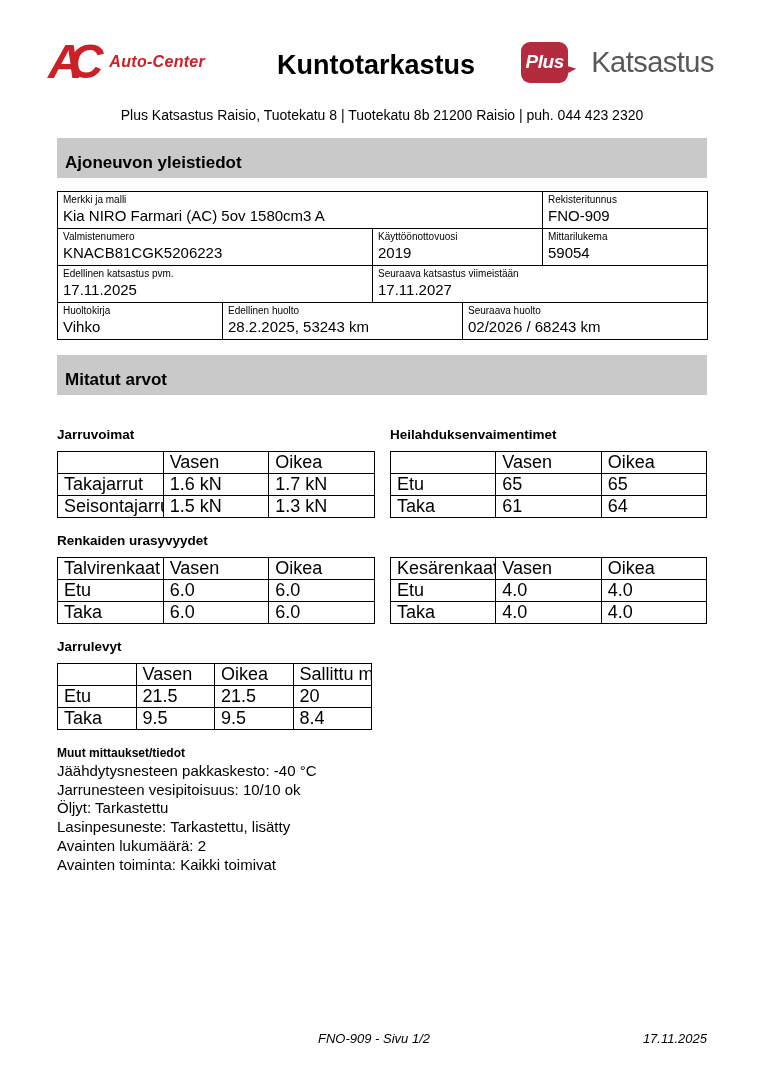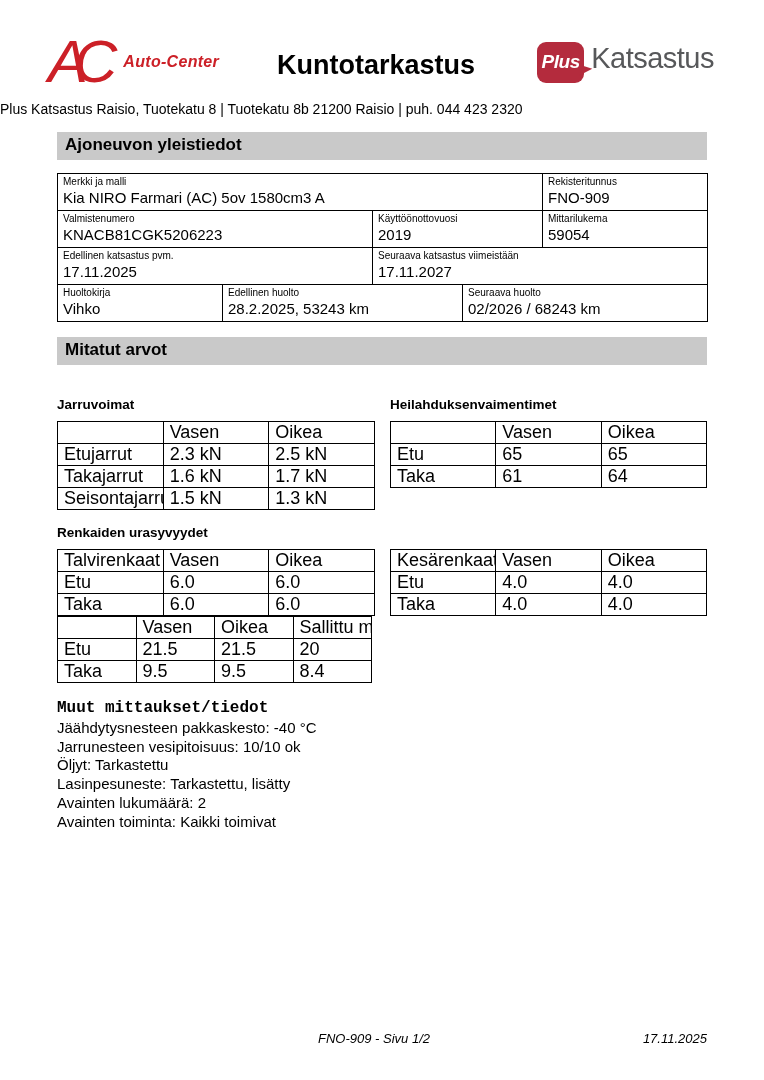--- a/index.html
+++ b/index.html
@@ -12,54 +12,54 @@
   html,body{margin:0;padding:0;}
   body{
     width:764px;height:1080px;background:#fff;color:#000;
     font-family:"Liberation Sans",sans-serif;position:relative;overflow:hidden;
   }
   .page{position:absolute;inset:0;}
 
   
   .header{display:flex;align-items:center;justify-content:space-between;margin:34px 50px 0 48px;height:56px;}
   .ac-logo{display:flex;align-items:center;width:200px;}
-  .ac-mark{font-size:60px;font-weight:normal;font-style:italic;color:var(--red);letter-spacing:-14px;line-height:44px;padding-right:16px;}
+  .ac-mark{font-size:48px;font-weight:bold;font-style:italic;color:var(--red);letter-spacing:-14px;line-height:44px;padding-right:16px;}
   .ac-name{color:var(--red);font-weight:bold;font-style:italic;font-size:16px;letter-spacing:.3px;margin-left:4px;white-space:nowrap;}
   .doc-title{font-size:27px;font-weight:bold;text-align:center;flex:1;margin-top:7px;}
-  .plus-logo{display:flex;align-items:flex-start;justify-content:flex-end;width:210px;}
+  .plus-logo{display:flex;align-items:center;justify-content:flex-end;width:210px;gap:16px;}
   .plus-box{position:relative;width:47px;height:41px;background:var(--plus-red);border-radius:9px;display:flex;align-items:center;justify-content:center;flex:0 0 auto;}
   .plus-box::after{content:"";position:absolute;right:-7px;bottom:6px;width:0;height:0;
     border-top:10px solid var(--plus-red);border-right:10px solid transparent;transform:rotate(18deg);}
   .plus-word{color:#fff;font-size:19px;font-weight:bold;font-style:italic;letter-spacing:-.5px;}
   .kat-word{color:var(--kat-gray);font-size:29px;font-weight:normal;letter-spacing:-.5px;margin-left:7px;white-space:nowrap;}
 
-  .address{margin-top:11px;text-align:left;font-size:14px;}
-
-  
-  .section-bar{margin:15px 57px 0;width:650px;background:var(--bar-gray);font-size:17px;font-weight:bold;padding:3px 8px 5px;}
+  .address{margin-top:17px;text-align:center;font-size:14px;}
+
+  
+  .section-bar{margin:15px 57px 0;width:650px;background:var(--bar-gray);font-size:17px;font-weight:bold;padding:15px 8px 5px;}
 
   
   table{border-collapse:collapse;table-layout:fixed;}
   .info-table{margin:13px 57px 0;width:650px;padding-left:31px;}
   .info-table td{border:1px solid #000;padding:1px 5px 3px;vertical-align:top;overflow:hidden;}
   .lbl{font-size:10px;line-height:13px;white-space:nowrap;}
   .val{font-size:15px;line-height:19px;white-space:nowrap;}
 
   
   .meas-row{display:flex;justify-content:space-between;margin:0 57px;width:650px;align-items:flex-start;}
   .tbl-title{font-size:13.5px;font-weight:bold;margin:32px 0 9px;}
   .tbl-title.tight{margin-top:15px;}
   .mtable td{border:1px solid #000;font-size:18px;height:21px;padding:0 6px;white-space:nowrap;overflow:hidden;}
   .w-left{width:318px;}
   .w-right{width:317px;}
   .w-discs{width:315px;}
 
   
   .other{margin:0 57px;}
-  .other-title{font-size:16px;font-weight:bold;margin:16px 0 2px;font-family:Liberation Mono, monospace;}
+  .other-title{font-size:12px;font-weight:bold;margin:16px 0 2px;}
   .other-line{font-size:15px;line-height:18.7px;}
 
   
   .footer{position:absolute;left:57px;right:57px;top:1031px;font-size:13px;font-style:italic;}
   .footer-page{position:absolute;left:0;right:16px;text-align:center;}
   .footer-date{position:absolute;right:0;}
 </style>
 </head>
 <body>
 
@@ -149,25 +149,20 @@
     <div>
       <div class="tbl-title">Jarruvoimat</div>
       <table class="mtable w-left">
         <tbody>
             <tr>
           <td></td>
           <td>Vasen</td>
           <td>Oikea</td>
         </tr>
         <tr>
-          <td>Etujarrut</td>
-          <td>2.3 kN</td>
-          <td>2.5 kN</td>
-        </tr>
-        <tr>
           <td>Takajarrut</td>
           <td>1.6 kN</td>
           <td>1.7 kN</td>
         </tr>
         <tr>
           <td>Seisontajarrut</td>
           <td>1.5 kN</td>
           <td>1.3 kN</td>
         </tr>
       </tbody>
@@ -236,20 +231,21 @@
         <td>Taka</td>
         <td>4.0</td>
         <td>4.0</td>
       </tr>
     </tbody>
       </table>
   </div>
 
   <div class="meas-row">
     <div>
+      <div class="tbl-title tight">Jarrulevyt</div>
       <table class="mtable w-discs">
         <tbody>
             <tr>
           <td></td>
           <td>Vasen</td>
           <td>Oikea</td>
           <td>Sallittu min.</td>
         </tr>
         <tr>
           <td>Etu</td>

